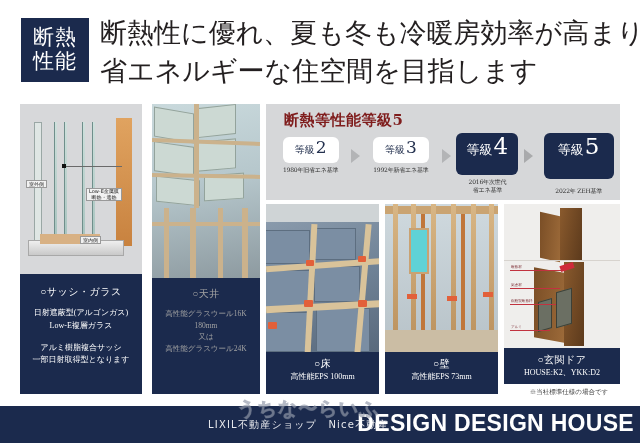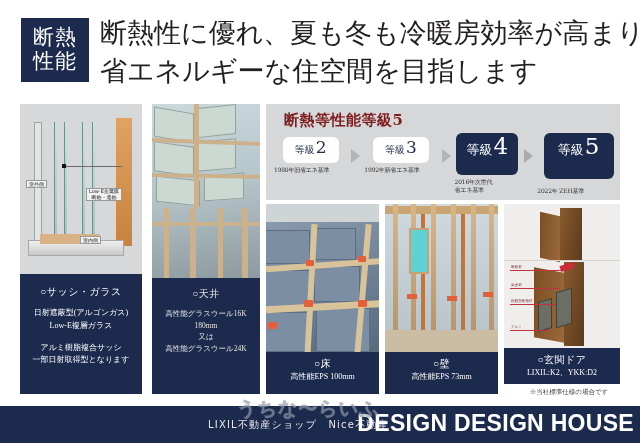--- a/index.html
+++ b/index.html
@@ -41,34 +41,34 @@
   .card { position: absolute; top: 0; background: transparent; }
 
   
   .p1 { left: 20px; width: 122px; height: 290px; }
   .p1 .photo { height: 170px; background: #d7d8da; position: relative; overflow: hidden; }
   .p1 .cap { height: 120px; background: #1b2a4d; color: #fff; padding: 10px 4px 0; text-align: center; }
 
   
   .p2 { left: 152px; width: 108px; height: 290px; }
   .p2 .photo { height: 174px; background: #9fb0bb; position: relative; overflow: hidden; }
-  .p2 .cap { height: 116px; background: #1b2a4d; color: #e5e5e5; padding: 8px 3px 12px; text-align: center; }
+  .p2 .cap { height: 116px; background: #1b2a4d; color: #a3a3a3; padding: 8px 3px 12px; text-align: center; }
 
   
   .grade {
     position: absolute; left: 266px; top: 0; width: 354px; height: 96px;
     background: #d6d7d9;
   }
   .grade-title {
     position: absolute; left: 18px; top: 7px;
     font-size: 15px; color: #7f1d1d; letter-spacing: 0.5px;
     font-family: "DejaVu Serif", serif; font-weight: bold;
   }
   .steps { position: absolute; left: 8px; top: 29px; width: 346px; height: 64px; display: flex; align-items: flex-start; }
-  .step { position: relative; }
+  .step { position: relative; text-align: center; }
   .chip {
     border-radius: 6px; display: flex; align-items: baseline; justify-content: center;
     font-family: "DejaVu Serif", serif; white-space: nowrap;
   }
   .chip .w { font-size: 10px; }
   .chip .n { font-size: 17px; margin-left: 1px; }
   .chip.light { background: #ffffff; color: #23304e; }
   .chip.dark  { background: #1b2a4d; color: #ffffff; }
   .chip.big  { font-size: 1em; }
   .chip.big .w { font-size: 13px; }
@@ -368,21 +368,21 @@
             <div class="lead2" style="left:6px; top:100px; width:46px"></div>
             <div class="lead2" style="left:6px; top:126px; width:40px"></div>
             <div class="tag" style="left:7px; top:61px">断熱材</div>
             <div class="tag" style="left:7px; top:79px">気密材</div>
             <div class="tag" style="left:7px; top:95px">樹脂製断熱枠</div>
             <div class="tag" style="left:7px; top:121px">アルミ</div>
           </div>
         </div>
         <div class="cp">
           <div class="cap-t">○玄関ドア</div>
-          <div class="cap-s">LIXIL:K2、YKK:D2</div>
+          <div class="cap-s">HOUSE:K2、YKK:D2</div>
         </div>
       </div>
 
     </div>
   </div>
 
   <div class="note">※当社標準仕様の場合です</div>
 
   <div class="footer">
     <div class="footer-left">LIXIL不動産ショップ　Nice不動産</div>

